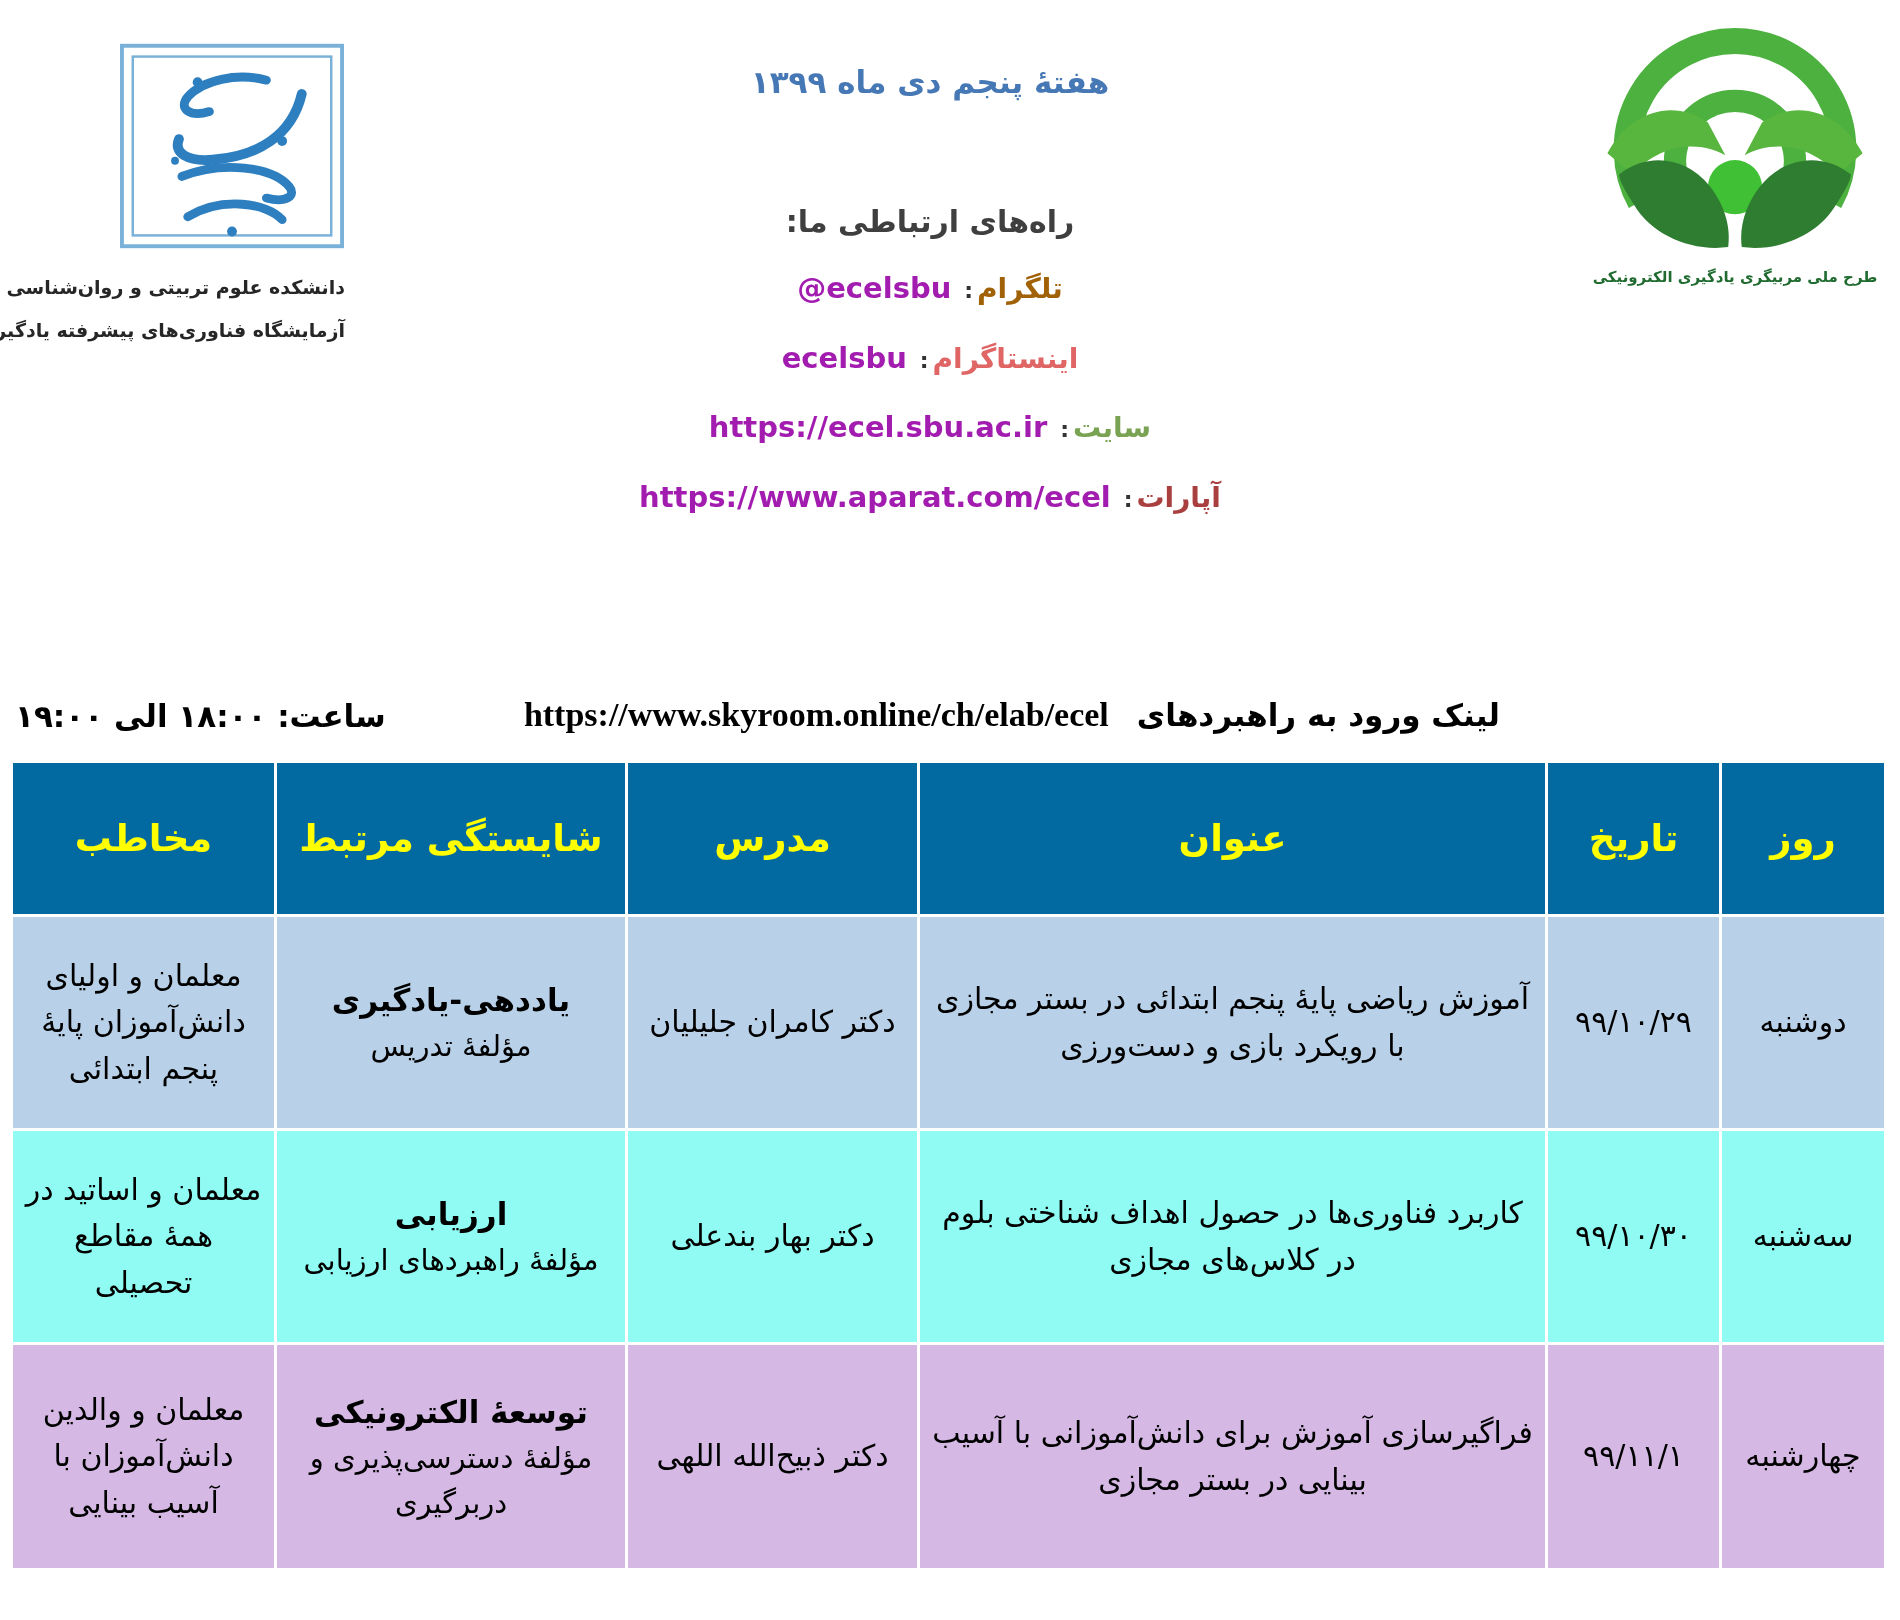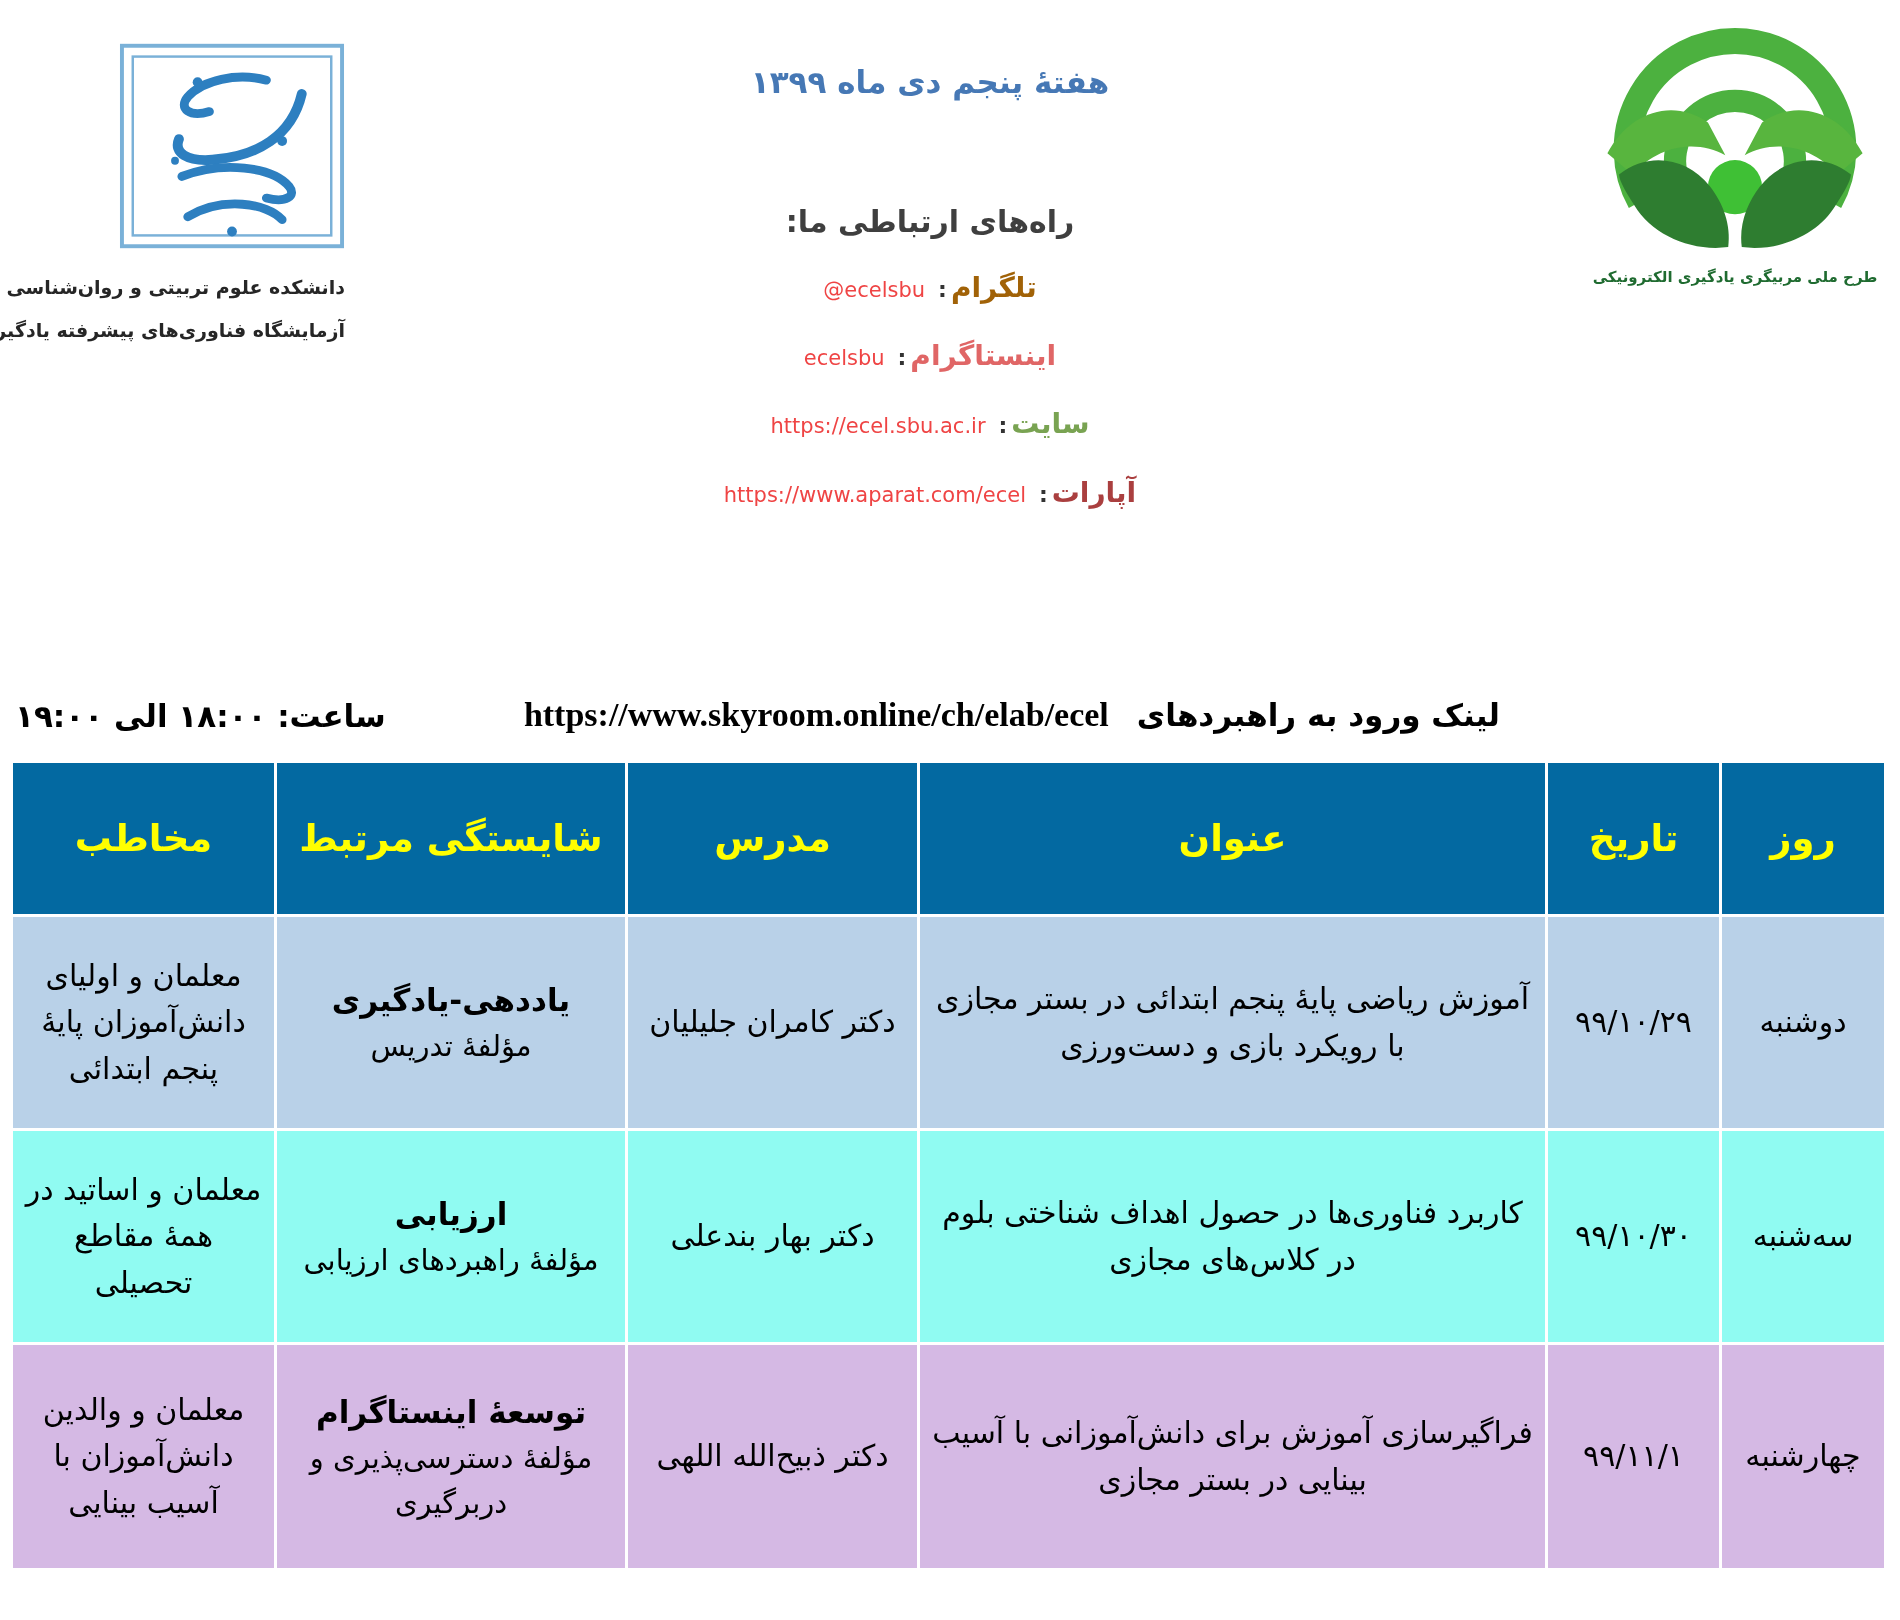--- a/index.html
+++ b/index.html
@@ -16,21 +16,21 @@
   .sbu-captions { margin-top:12px; color:#262626; font-weight:bold; font-size:19px; line-height:2.25; white-space:nowrap; }
 
   
   .center-col { position:absolute; top:22px; right:430px; width:1080px; text-align:center; }
   .main-title { color:#4678b5; font-weight:bold; font-size:50px; line-height:1.2; }
   .sub-title  { color:#4678b5; font-weight:bold; font-size:31px; margin-top:42px; }
   .contact-heading { color:#3f3f3f; font-weight:bold; font-size:30px; margin-top:104px; }
   .contact-line { margin-top:29px; font-size:28px; line-height:1.4; }
   .contact-line .lbl { font-weight:bold; font-size:28px; }
   .contact-line .colon { color:#333; font-size:22px; font-weight:bold; padding:0 4px; }
-  .contact-line .val { color:#ef4444; font-weight:normal; font-family:"DejaVu Sans", sans-serif; font-size:21px; }
+  .contact-line .val { color:#a21caf; font-weight:bold; font-family:"DejaVu Sans", sans-serif; font-size:29px; }
 
   
   .ecel-block { position:absolute; right:10px; top:8px; width:310px; text-align:center; }
   .ecel-caption { margin-top:4px; color:#1f6b30; font-weight:bold; font-size:15px; white-space:nowrap; }
 
   
   .event-row { position:absolute; top:696px; left:0; width:1900px; height:52px; }
   .event-link-group { position:absolute; right:400px; top:0; display:flex; align-items:baseline; direction:rtl; }
   .event-link-label { font-weight:bold; font-size:31px; color:#000; }
   .event-link-url { font-family:"Liberation Serif","DejaVu Serif",serif; font-weight:bold; font-size:34px; color:#000; margin-right:28px; direction:ltr; }
@@ -163,21 +163,21 @@
             <div class="comp-sub">مؤلفهٔ راهبردهای ارزیابی</div>
           </td>
           <td>معلمان و اساتید در همهٔ مقاطع تحصیلی</td>
         </tr>
         <tr class="row-2" style="background-color: rgb(213, 185, 228);">
           <td>چهارشنبه</td>
           <td class="cell-date">۹۹/۱۱/۱</td>
           <td>فراگیرسازی آموزش برای دانش‌آموزانی با آسیب بینایی در بستر مجازی</td>
           <td>دکتر ذبیح‌الله اللهی</td>
           <td>
-            <div class="comp-main">توسعهٔ اینستاگرام</div>
+            <div class="comp-main">توسعهٔ الکترونیکی</div>
             <div class="comp-sub">مؤلفهٔ دسترسی‌پذیری و دربرگیری</div>
           </td>
           <td>معلمان و والدین دانش‌آموزان با آسیب بینایی</td>
         </tr>
       </tbody>
     </table>
   </div>
 
 </div>
 

